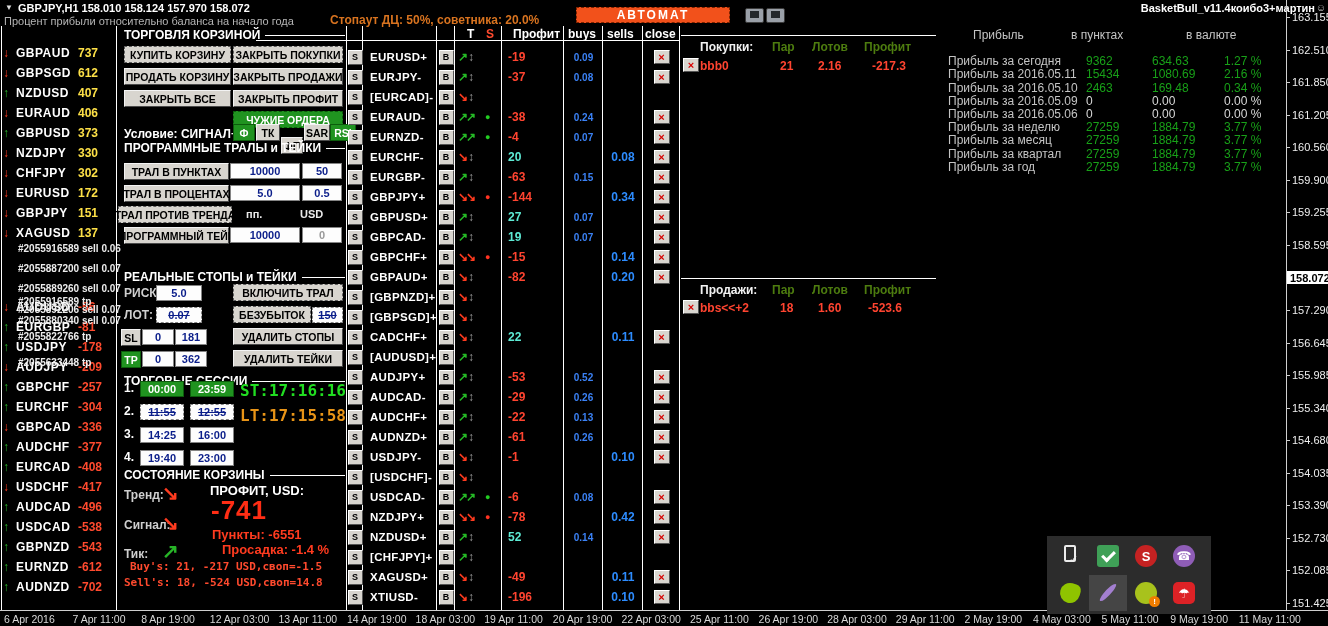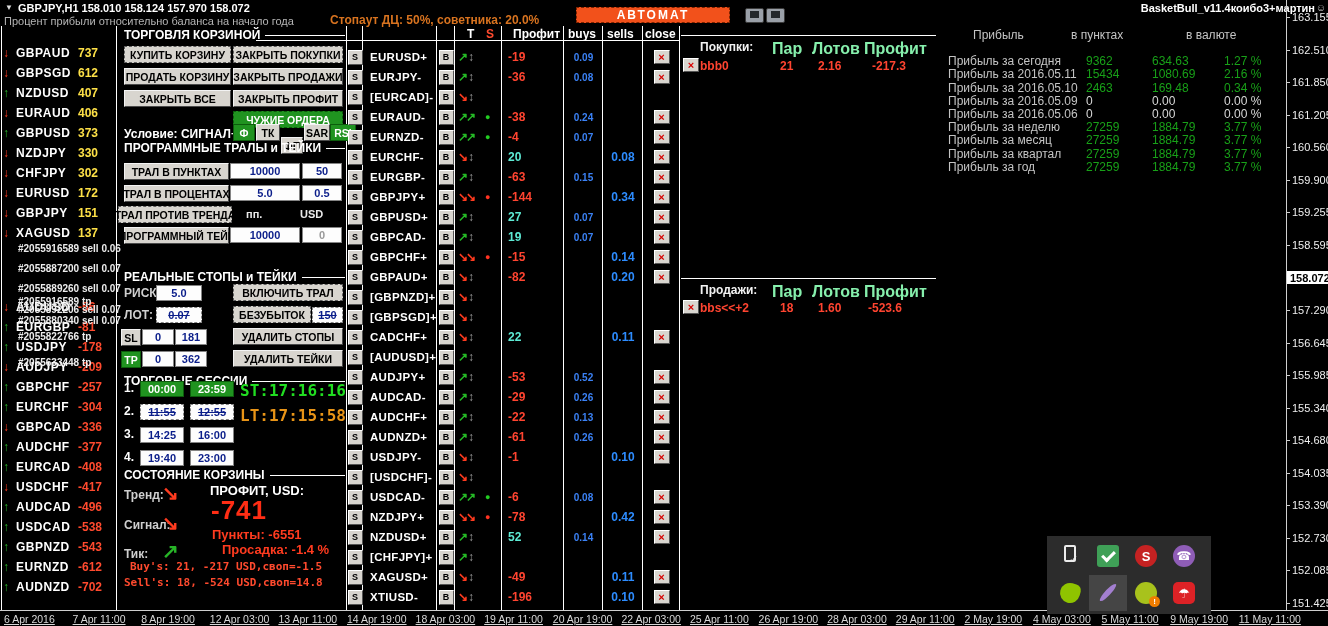--- a/index.html
+++ b/index.html
@@ -83,37 +83,37 @@
           border-bottom-color:#555;color:#000;font-size:9px;font-weight:bold;
           display:flex;align-items:center;justify-content:center;}
   .xbtn{width:14px;height:12px;background:#d8d5cf;border:1px solid #fff;border-right-color:#555;
         border-bottom-color:#555;color:#d60000;font-size:11px;font-weight:bold;line-height:1;
         display:flex;align-items:center;justify-content:center;}
   .arr{letter-spacing:-2px;} .arr.g{color:#25b825;} .arr.r{color:#ff3b1f;}
   .ud{color:#9a9a9a;margin-left:2px;}
   .dot{font-size:9px;margin-left:3px;} .dot.g{color:#22cc22;} .dot.rd{color:#ff3322;}
   
   .tbl-title{position:absolute;font-size:12px;font-weight:bold;color:#f2f2f2;}
-  .tbl-col{position:absolute;font-size:16px;font-weight:bold;color:#86efac;}
+  .tbl-col{position:absolute;font-size:12px;font-weight:bold;color:#4d7c0f;}
   .tbl-val{position:absolute;font-size:12px;font-weight:bold;color:#ff4430;}
   
   .pt-head{position:absolute;font-size:12px;color:#c4c4c4;}
   .pt-row{position:absolute;left:0;width:100%;height:13px;font-size:12px;}
   .pt-row span{position:absolute;white-space:nowrap;}
   .pt-label{left:948px;color:#c4c4c4;}
   .pt-p{left:1086px;} .pt-c{left:1152px;} .pt-pct{left:1224px;}
   .pt-row.neg .pt-p,.pt-row.neg .pt-c,.pt-row.neg .pt-pct{color:#e41e1e;}
   .pt-row.pos .pt-p,.pt-row.pos .pt-c,.pt-row.pos .pt-pct{color:#18a018;}
   .pt-row.zero .pt-p,.pt-row.zero .pt-c,.pt-row.zero .pt-pct{color:#d8d8d8;}
   
   .tick{position:absolute;left:1292px;font-size:11px;color:#efefef;white-space:nowrap;}
   .tick::before{content:"";position:absolute;left:-6px;top:6px;width:4px;height:1px;background:#cfcfcf;}
   .curprice{position:absolute;left:1287px;top:271px;width:41px;height:13px;background:#fff;color:#000;
             font-size:11px;font-weight:bold;display:flex;align-items:center;padding-left:3px;box-sizing:border-box;}
-  .tlabel{position:absolute;top:613px;font-size:10.5px;color:#d8d8d8;white-space:nowrap;text-decoration:underline;}
+  .tlabel{position:absolute;top:613px;font-size:10.5px;color:#d8d8d8;white-space:nowrap;}
   
   .tray{position:absolute;left:1047px;top:536px;width:164px;height:78px;background:#2c2c2c;
         display:flex;flex-wrap:wrap;padding:2px 4px;box-sizing:border-box;}
   .ticell{width:38px;height:36px;display:flex;align-items:center;justify-content:center;}
   .ticell.hl{background:#454545;}
   .ic{position:relative;width:24px;height:24px;display:flex;align-items:center;justify-content:center;}
   .ic.usb::before{content:"";position:absolute;left:6px;top:1px;width:8px;height:13px;border:2px solid #ececec;border-radius:2px;}
   .ic.usb::after{content:"✓";position:absolute;left:11px;top:9px;color:#ececec;font-size:11px;}
   .ic.check{background:#3fa057;border-radius:3px;width:22px;height:22px;}
   .ic.check::after{content:"";position:absolute;left:5px;top:6px;width:10px;height:5px;
@@ -447,21 +447,21 @@
           </div>
           <div class="c cpair">EURJPY-</div>
           <div class="c cb">
             <span class="btn-sb">B</span>
           </div>
           <div class="c cts">
             <span class="arr g">↗</span>
             <span class="ud">↕</span>
             <span class="dot" style="visibility: hidden;">●</span>
           </div>
-          <div class="c cprofit r">-36</div>
+          <div class="c cprofit r">-37</div>
           <div class="c cbuys">0.08</div>
           <div class="c csells"></div>
           <div class="c cclose">
             <span class="xbtn">×</span>
           </div>
         </div>
         <div class="grow">
           <div class="c cs">
             <span class="btn-sb">S</span>
           </div>

